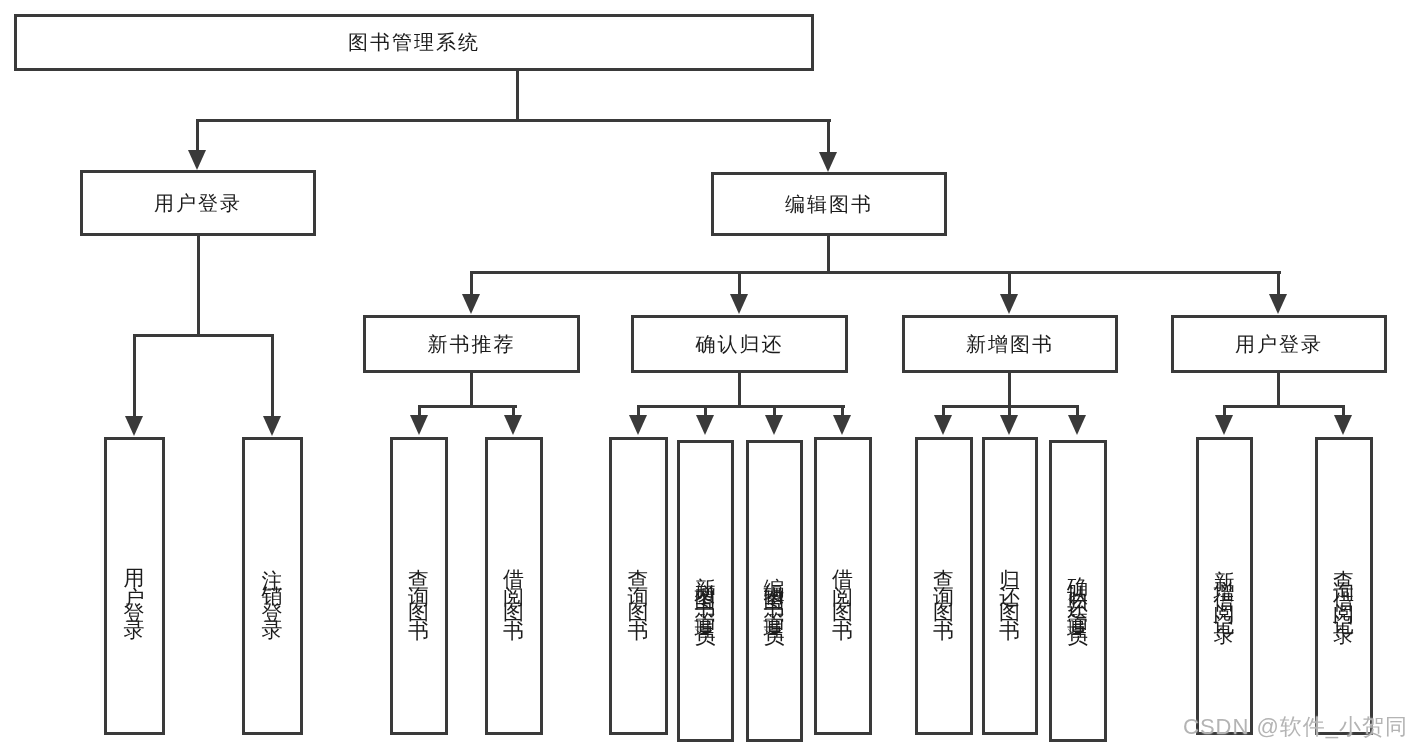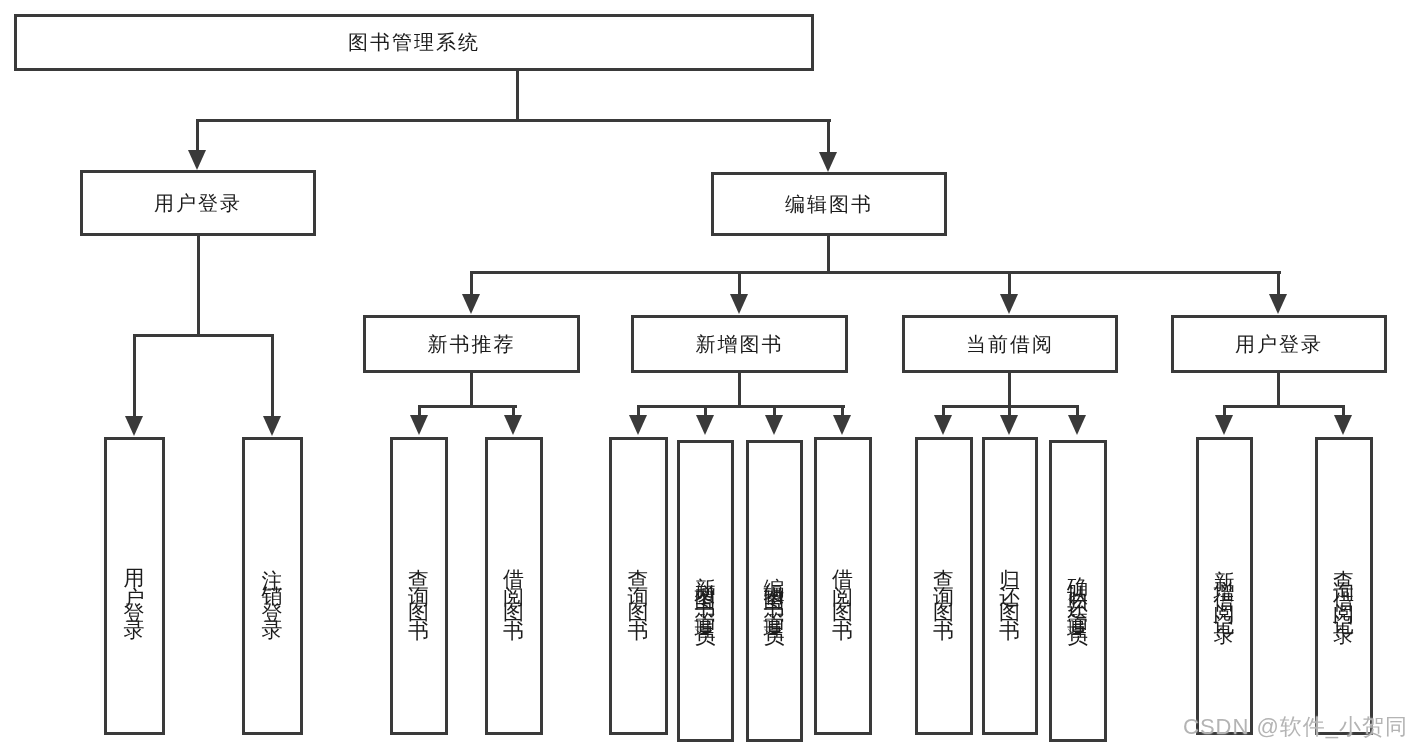--- a/index.html
+++ b/index.html
@@ -136,24 +136,24 @@
     <span>用户登录</span>
   </div>
   <div class="nbox hbox" style="left:711px;top:172px;width:236px;height:64px">
     <span>编辑图书</span>
   </div>
 
   <div class="nbox hbox" style="left:363px;top:315px;width:217px;height:58px">
     <span>新书推荐</span>
   </div>
   <div class="nbox hbox" style="left:631px;top:315px;width:217px;height:58px">
+    <span>确认归还</span>
+  </div>
+  <div class="nbox hbox" style="left:902px;top:315px;width:216px;height:58px">
     <span>新增图书</span>
-  </div>
-  <div class="nbox hbox" style="left:902px;top:315px;width:216px;height:58px">
-    <span>当前借阅</span>
   </div>
   <div class="nbox hbox" style="left:1171px;top:315px;width:216px;height:58px">
     <span>用户登录</span>
   </div>
 
   <div class="nbox vbox v4" style="left:104px;top:437px;width:61px;height:298px">
     <span>用户登录</span>
   </div>
   <div class="nbox vbox v4" style="left:242px;top:437px;width:61px;height:298px">
     <span>注销登录</span>

